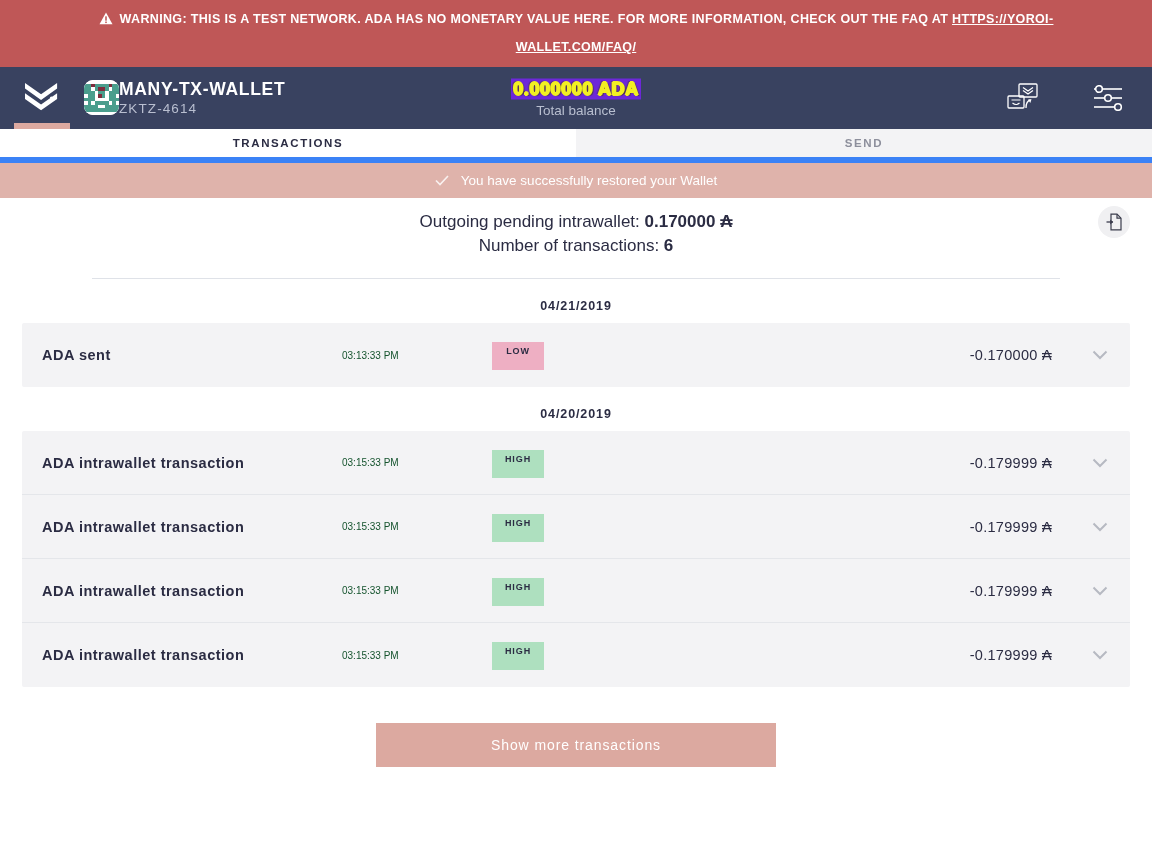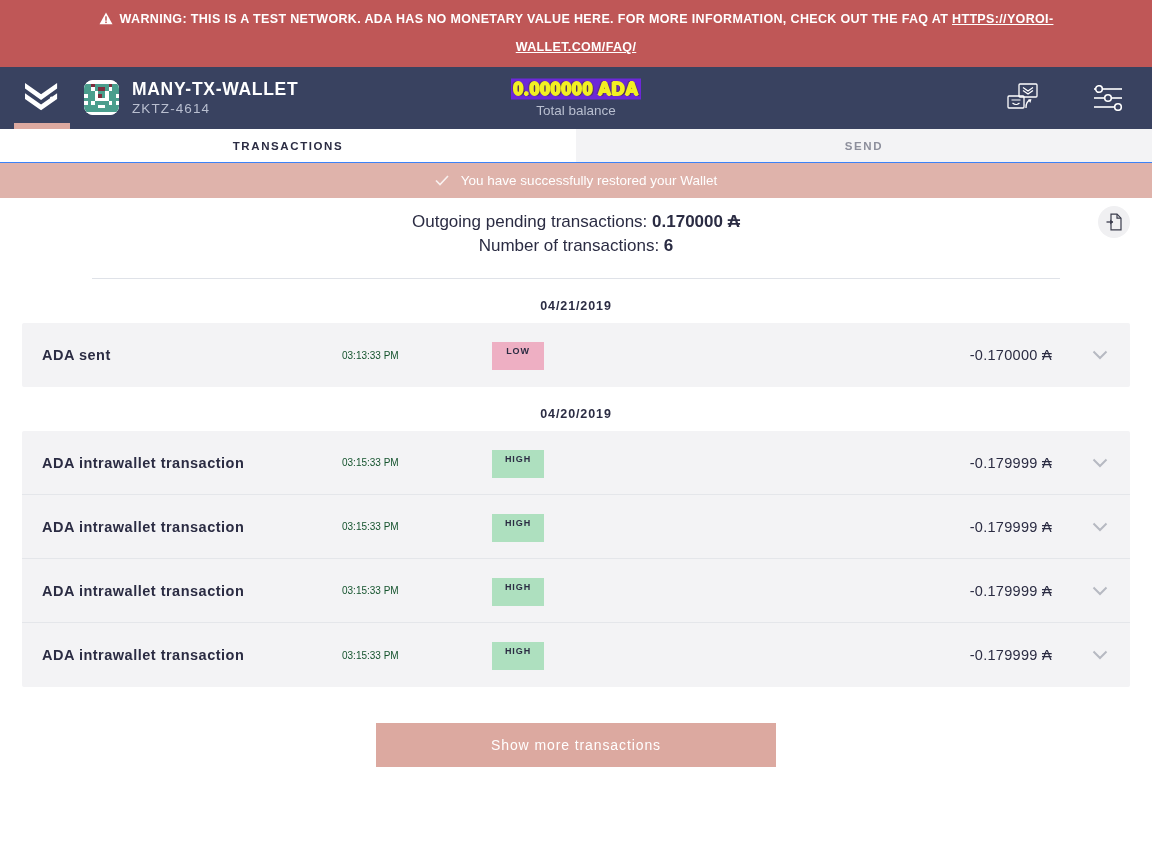--- a/index.html
+++ b/index.html
@@ -64,21 +64,20 @@
     position: absolute;
     left: 14px;
     bottom: 0;
     width: 56px;
     height: 6px;
     background: #dca9a0;
   }
   .wallet-block {
     display: flex;
     align-items: center;
-    gap: 13px;
     flex: none;
   }
   .wallet-avatar {
     width: 35px; height: 35px;
     border-radius: 9px;
     background: #ffffff;
     overflow: hidden;
     flex: none;
   }
   .wallet-names { line-height: 1.15; }
@@ -135,21 +134,21 @@
     display: flex; align-items: center; justify-content: center;
     cursor: pointer;
   }
 
   
   .tabs {
     display: flex;
     width: 100%;
     height: 34px;
     background: #f3f3f5;
-    border-bottom: 1px solid #3b82f6;
+    border-bottom: 6px solid #3b82f6;
   }
   .tab {
     flex: 1 1 0;
     display: flex;
     align-items: center;
     justify-content: center;
     font-size: 11.5px;
     font-weight: bold;
     letter-spacing: 1.6px;
     color: #8d8f9c;
@@ -401,21 +400,21 @@
     <svg width="16" height="18" viewBox="0 0 16 18">
       <path d="M5 1.2 h6 l4 4 v11.6 h-10 z" fill="none" stroke="#3a3c4c" stroke-width="1.2"></path>
       <path d="M11 1.2 v4 h4" fill="none" stroke="#3a3c4c" stroke-width="1.2"></path>
       <line x1="0.5" y1="9" x2="7" y2="9" stroke="#3a3c4c" stroke-width="1.3"></line>
       <path d="M4.2 6.6 L7.2 9 L4.2 11.4 Z" fill="#3a3c4c"></path>
     </svg>
   </div>
 
   <div class="summary">
     <div>
-      <span>Outgoing pending transactions:</span>
+      <span>Outgoing pending intrawallet:</span>
       <span class="val">0.170000 ₳</span>
     </div>
     <div>
       <span>Number of transactions:</span>
       <span class="val">6</span>
     </div>
   </div>
   <div class="summary-rule"></div>
 
   <div class="tx-list" id="tx-list">

